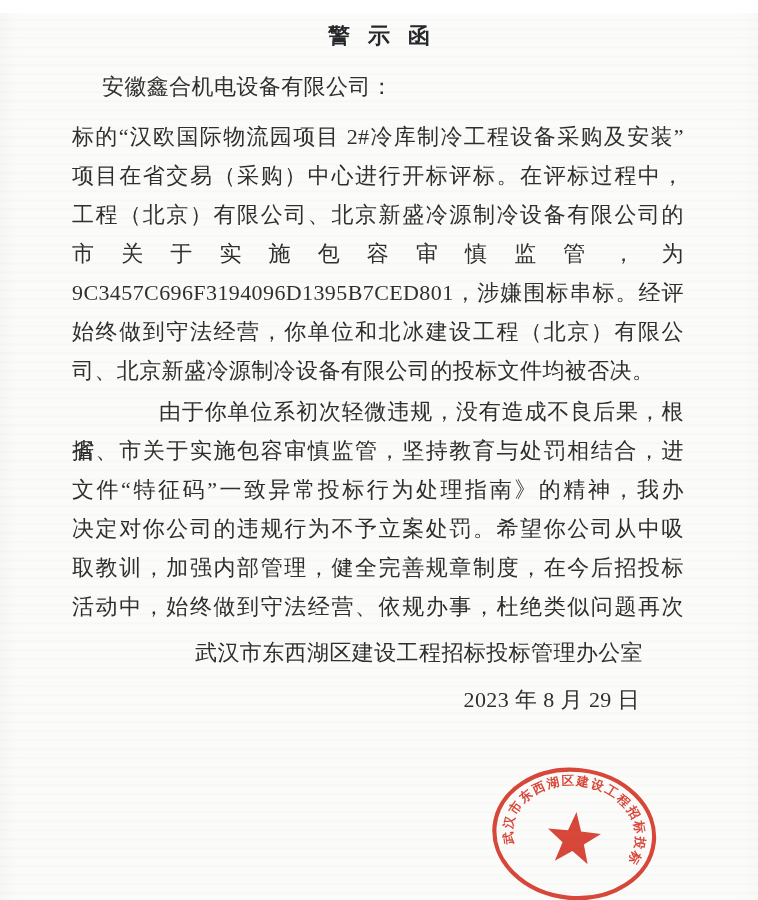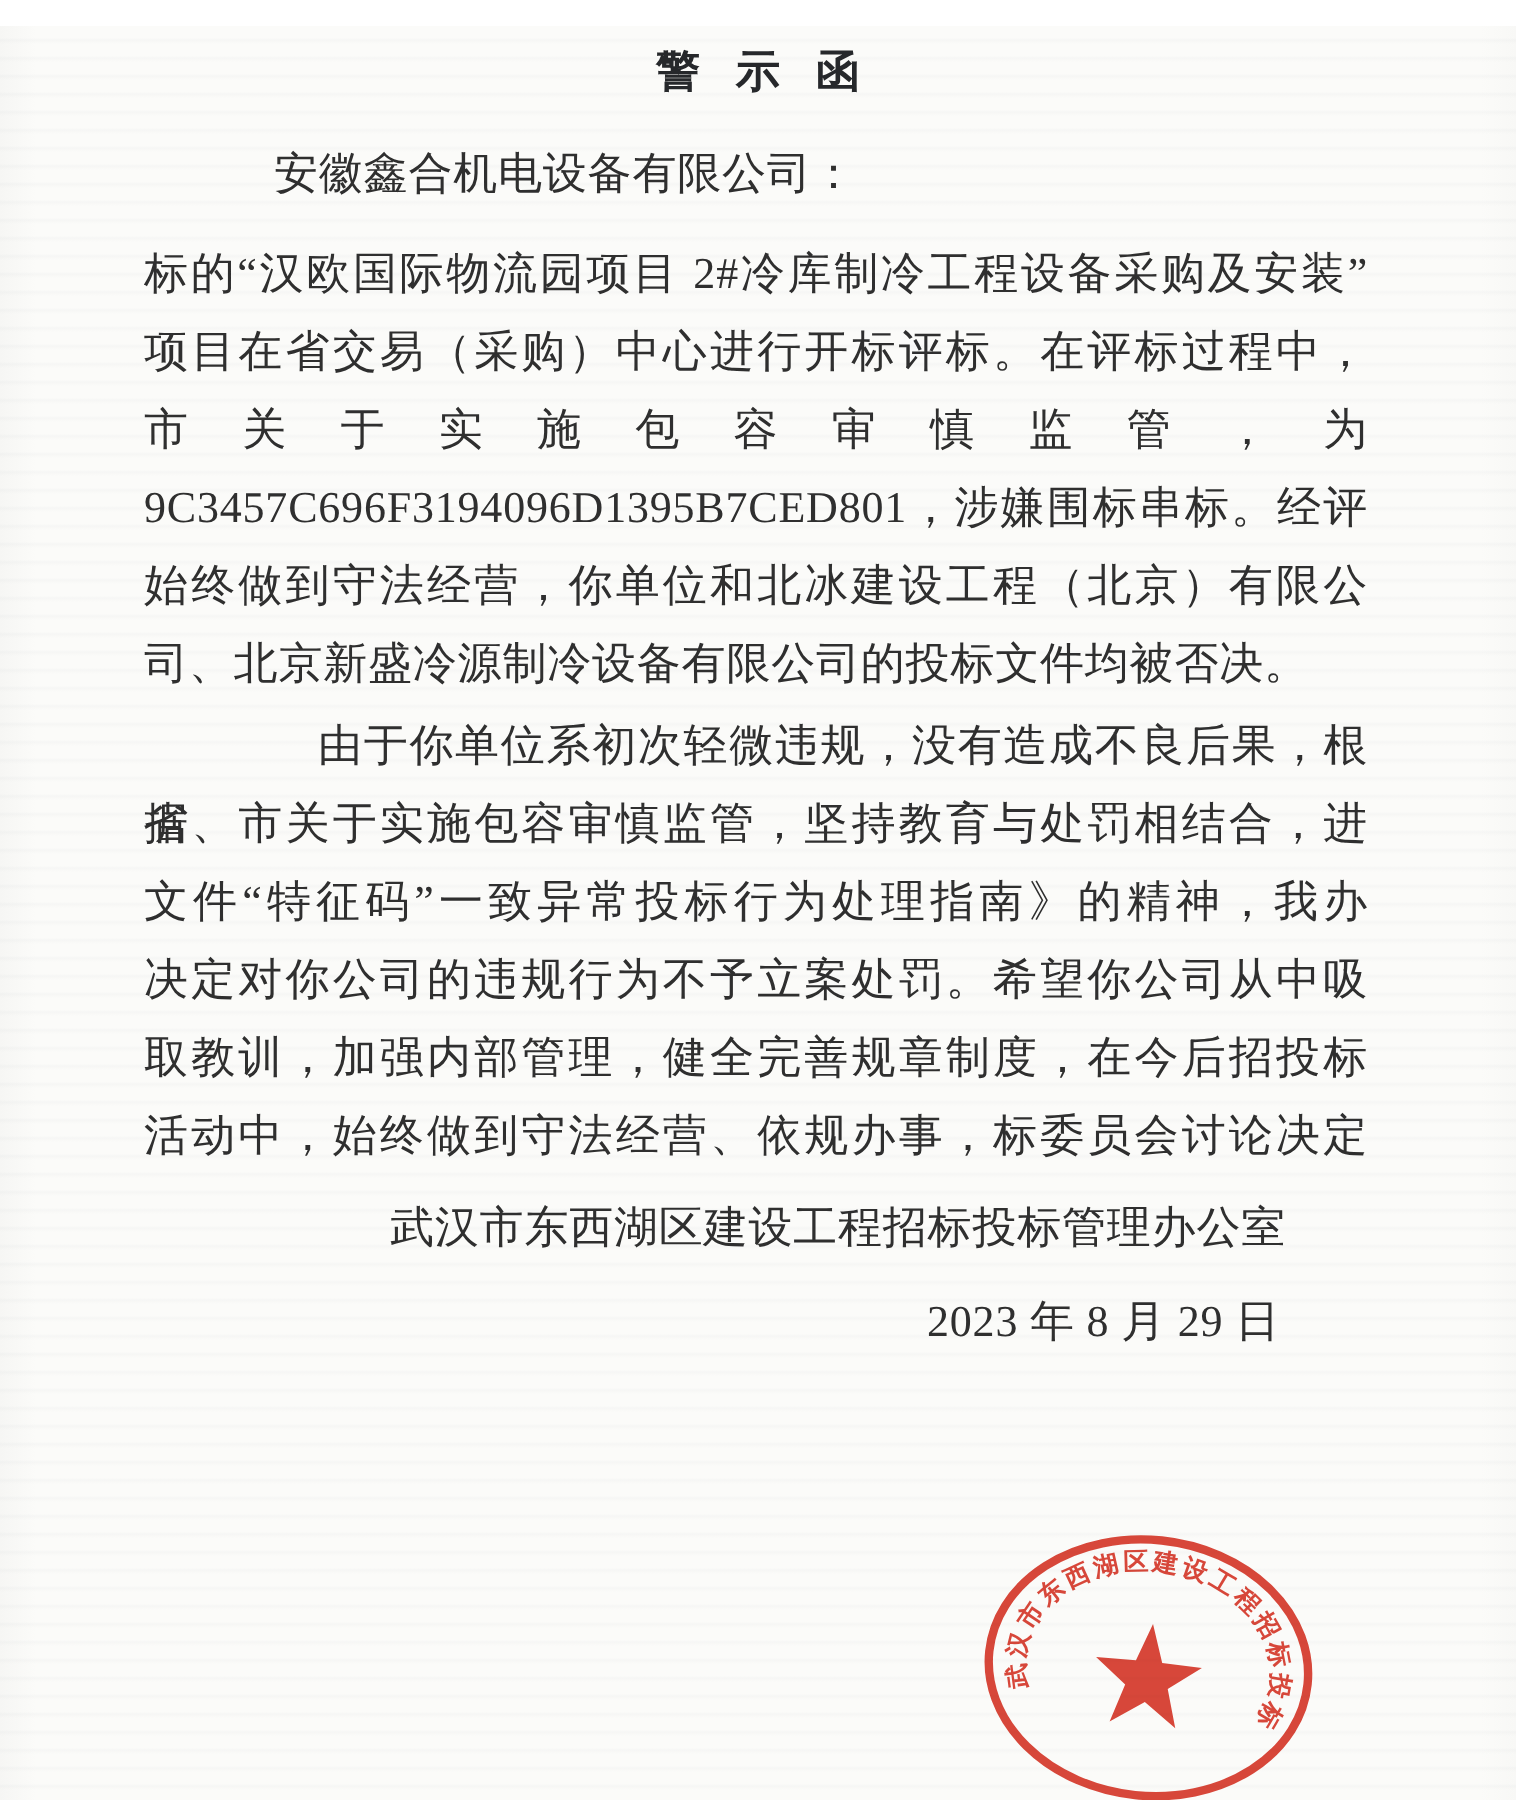--- a/index.html
+++ b/index.html
@@ -27,21 +27,21 @@
     padding-left: 0.82em; 
     color: #26282b;
   }
   .body-text {
     padding: 0 74px 0 72px;
     font-size: 22px;
     letter-spacing: 0.4px;
   }
   .recipient {
     margin-top: 8px;
-    margin-left: 65px;
+    margin-left: 30px;
     line-height: 39px;
   }
   .paragraphs { margin-top: 11px; }
   .line {
     line-height: 39px;
     height: 39px;
     text-align: justify;
     text-align-last: justify;
     text-justify: inter-character;
     white-space: normal;
@@ -71,30 +71,31 @@
 
 <div class="page" style="color: rgb(47, 47, 47);">
 
   <h1 class="title" style="color: rgb(38, 40, 43);">警示函</h1>
 
   <div class="body-text">
     <div class="recipient">安徽鑫合机电设备有限公司：</div>
     <div class="paragraphs" id="paragraphs">
         <div class="line">标的“汉欧国际物流园项目 2#冷库制冷工程设备采购及安装”</div>
         <div class="line">项目在省交易（采购）中心进行开标评标。在评标过程中，</div>
+        <div class="line">工程（北京）有限公司、北京新盛冷源制冷设备有限公司的</div>
         <div class="line">市关于实施包容审慎监管，为</div>
         <div class="line">9C3457C696F3194096D1395B7CED801，涉嫌围标串标。经评</div>
         <div class="line">始终做到守法经营，你单位和北冰建设工程（北京）有限公</div>
         <div class="line last">司、北京新盛冷源制冷设备有限公司的投标文件均被否决。</div>
         <div class="line first">由于你单位系初次轻微违规，没有造成不良后果，根据</div>
         <div class="line">省、市关于实施包容审慎监管，坚持教育与处罚相结合，进</div>
         <div class="line">文件“特征码”一致异常投标行为处理指南》的精神，我办</div>
         <div class="line">决定对你公司的违规行为不予立案处罚。希望你公司从中吸</div>
         <div class="line">取教训，加强内部管理，健全完善规章制度，在今后招投标</div>
-        <div class="line">活动中，始终做到守法经营、依规办事，标委员会讨论决定</div>
+        <div class="line">活动中，始终做到守法经营、依规办事，杜绝类似问题再次</div>
       </div>
     <div class="closing">
       <div class="signature">武汉市东西湖区建设工程招标投标管理办公室</div>
       <div class="date">2023 年 8 月 29 日</div>
     </div>
   </div>
 
   <svg class="seal" viewBox="0 0 178 144" xmlns="http://www.w3.org/2000/svg" style="color: rgb(217, 58, 44);">
     <defs>
       <path id="sealArc" d="M 29.7 86.8 A 62 49 0 1 1 146.3 86.8" fill="none"></path>

